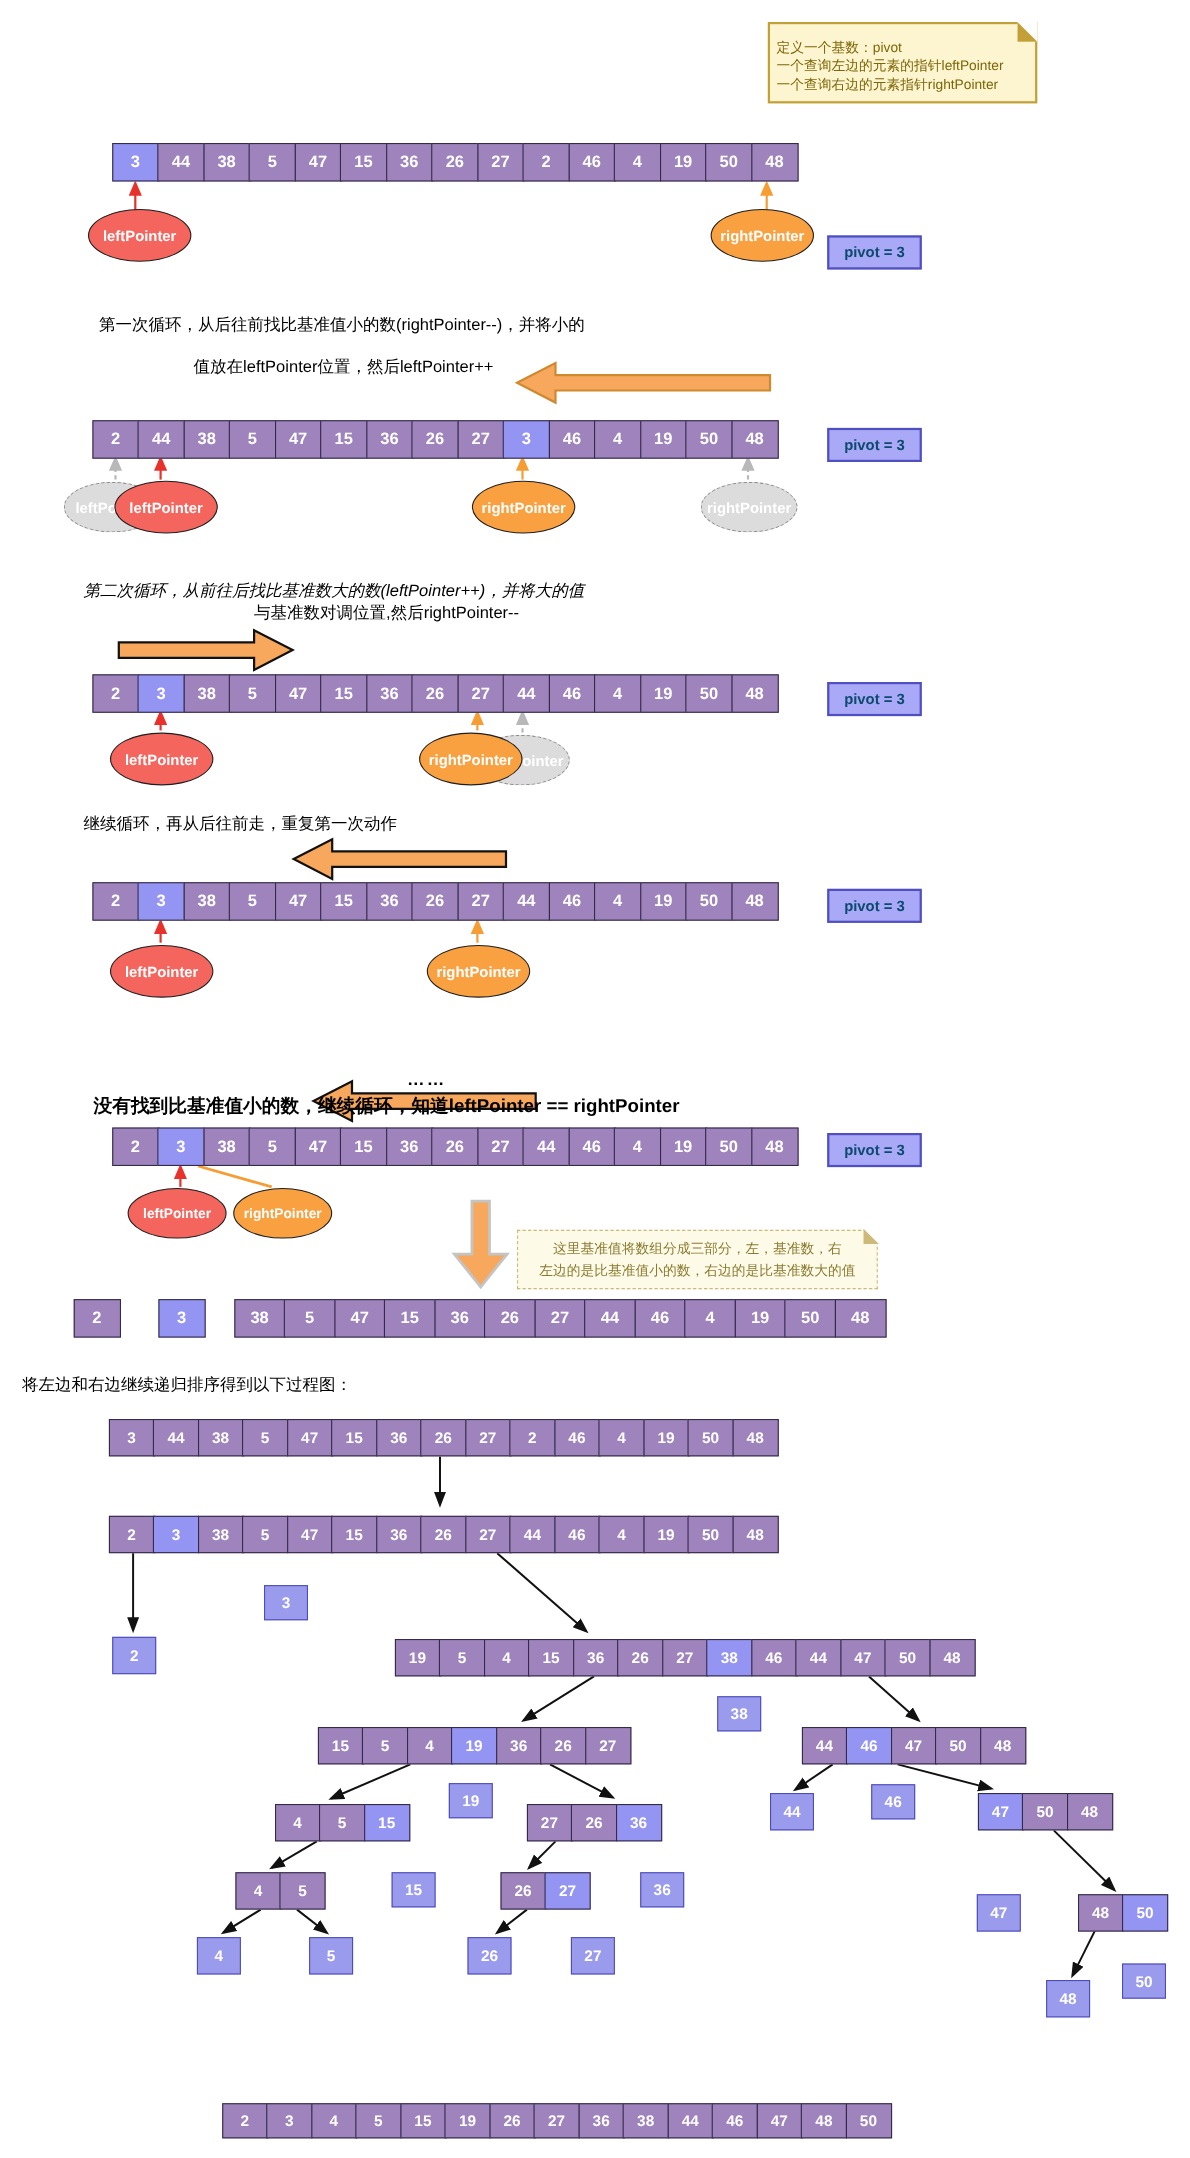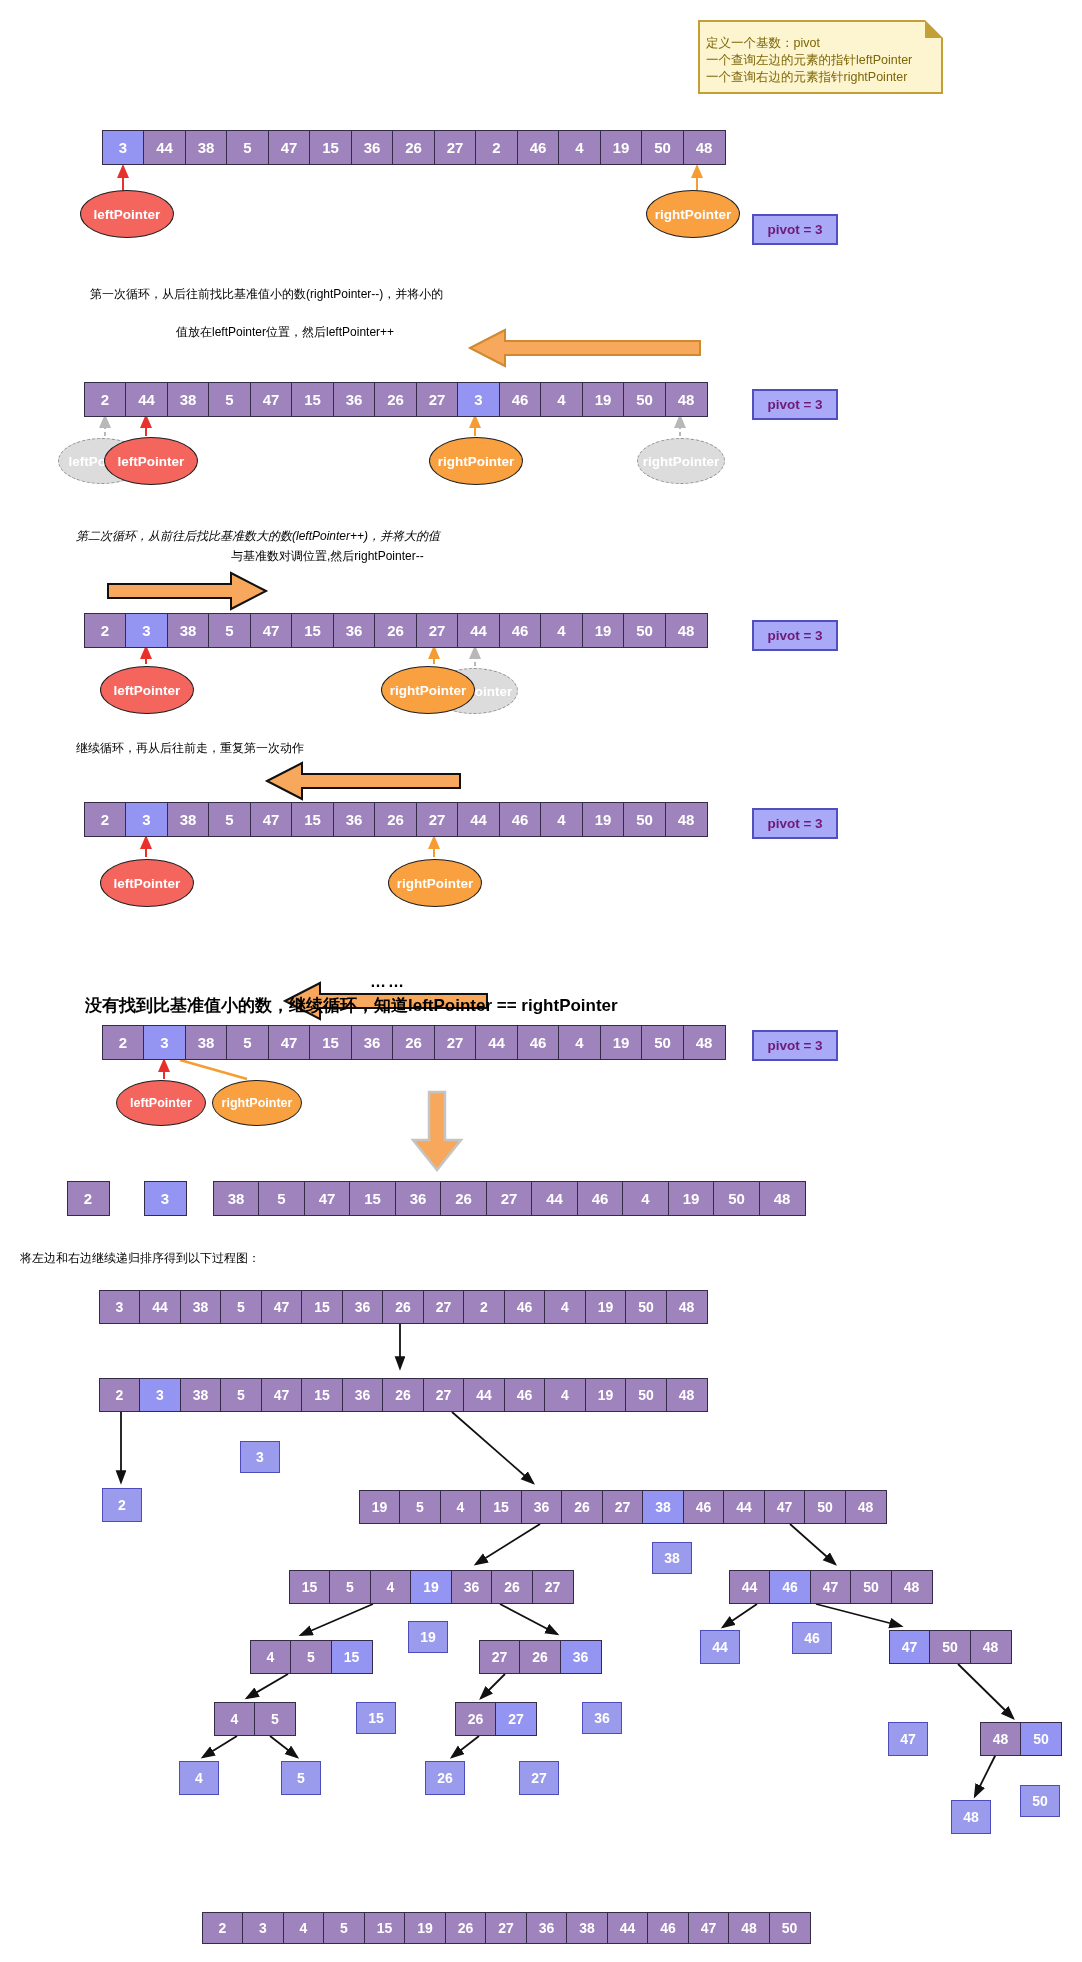--- a/index.html
+++ b/index.html
@@ -19,23 +19,23 @@
         display:flex;align-items:center;justify-content:center;color:#fff;font-weight:bold;font-size:14px;}
 
   .ellipse{position:absolute;border-radius:50%;border:1.6px solid #1f1f1f;
            display:flex;align-items:center;justify-content:center;color:#fff;font-weight:bold;
            font-size:13.5px;white-space:nowrap;overflow:hidden;}
   .ellipse.red{background:#f4655e;}
   .ellipse.orange{background:#f9a141;}
   .ellipse.ghost{background:#dcdcdc;border:1.6px dashed #8f8f8f;}
 
   .pivot{position:absolute;width:82px;height:27px;background:#a9a9f7;border:2px solid #4f4fc0;
-         display:flex;align-items:center;justify-content:center;color:#701a75;font-weight:bold;font-size:13.5px;}
-
-  .txt{position:absolute;font-size:12px;color:#000;white-space:nowrap;}
+         display:flex;align-items:center;justify-content:center;color:#0c4a6e;font-weight:bold;font-size:13.5px;}
+
+  .txt{position:absolute;font-size:15px;color:#000;white-space:nowrap;}
   .txt.bold{font-weight:bold;font-size:17px;}
   .txt.dots{font-weight:bold;font-size:16px;letter-spacing:2px;}
 
   .note{position:absolute;left:698px;top:20px;width:230px;background:#fdf5cf;border:2px solid #c3a037;
         color:#7d6608;font-size:12.5px;line-height:17px;padding:13px 5px 6px 6px;}
   .note .fold{position:absolute;top:-2px;right:-2px;width:0;height:0;
               border-top:18px solid #ffffff;border-left:18px solid #c3a037;}
   .dnote{position:absolute;left:470px;top:1118px;width:310px;background:#fefae8;
          border:1.6px dashed #cdb97a;color:#8a7a30;font-size:12.5px;line-height:20px;
          text-align:center;padding:6px 8px;}
@@ -114,20 +114,25 @@
 
   <div class="txt" style="left:90px;top:286px;">第一次循环，从后往前找比基准值小的数(rightPointer--)，并将小的</div>
   <div class="txt" style="left:176px;top:324px;">值放在leftPointer位置，然后leftPointer++</div>
   <div class="txt" style="left:76px;top:528px;font-style:italic;">第二次循环，从前往后找比基准数大的数(leftPointer++)，并将大的值</div>
   <div class="txt" style="left:192px;top:548px;margin-left:39px;">与基准数对调位置,然后rightPointer--</div>
   <div class="txt" style="left:76px;top:740px;">继续循环，再从后往前走，重复第一次动作</div>
   <div class="txt bold" style="left:85px;top:994px;">没有找到比基准值小的数，继续循环，知道leftPointer == rightPointer</div>
   <div class="txt dots" style="left:370px;top:973px;">……</div>
   <div class="txt" style="left:20px;top:1250px;">将左边和右边继续递归排序得到以下过程图：</div>
 
+  <div class="dnote">
+    <div class="fold"></div>
+    <div>这里基准值将数组分成三部分，左，基准数，右</div>
+    <div>左边的是比基准值小的数，右边的是比基准数大的值</div>
+  </div>
 
   <div class="arr" style="left:103px;top:130px;">
       <div class="cell hl">3</div>
       <div class="cell">44</div>
       <div class="cell">38</div>
       <div class="cell">5</div>
       <div class="cell">47</div>
       <div class="cell">15</div>
       <div class="cell">36</div>
       <div class="cell">26</div>

